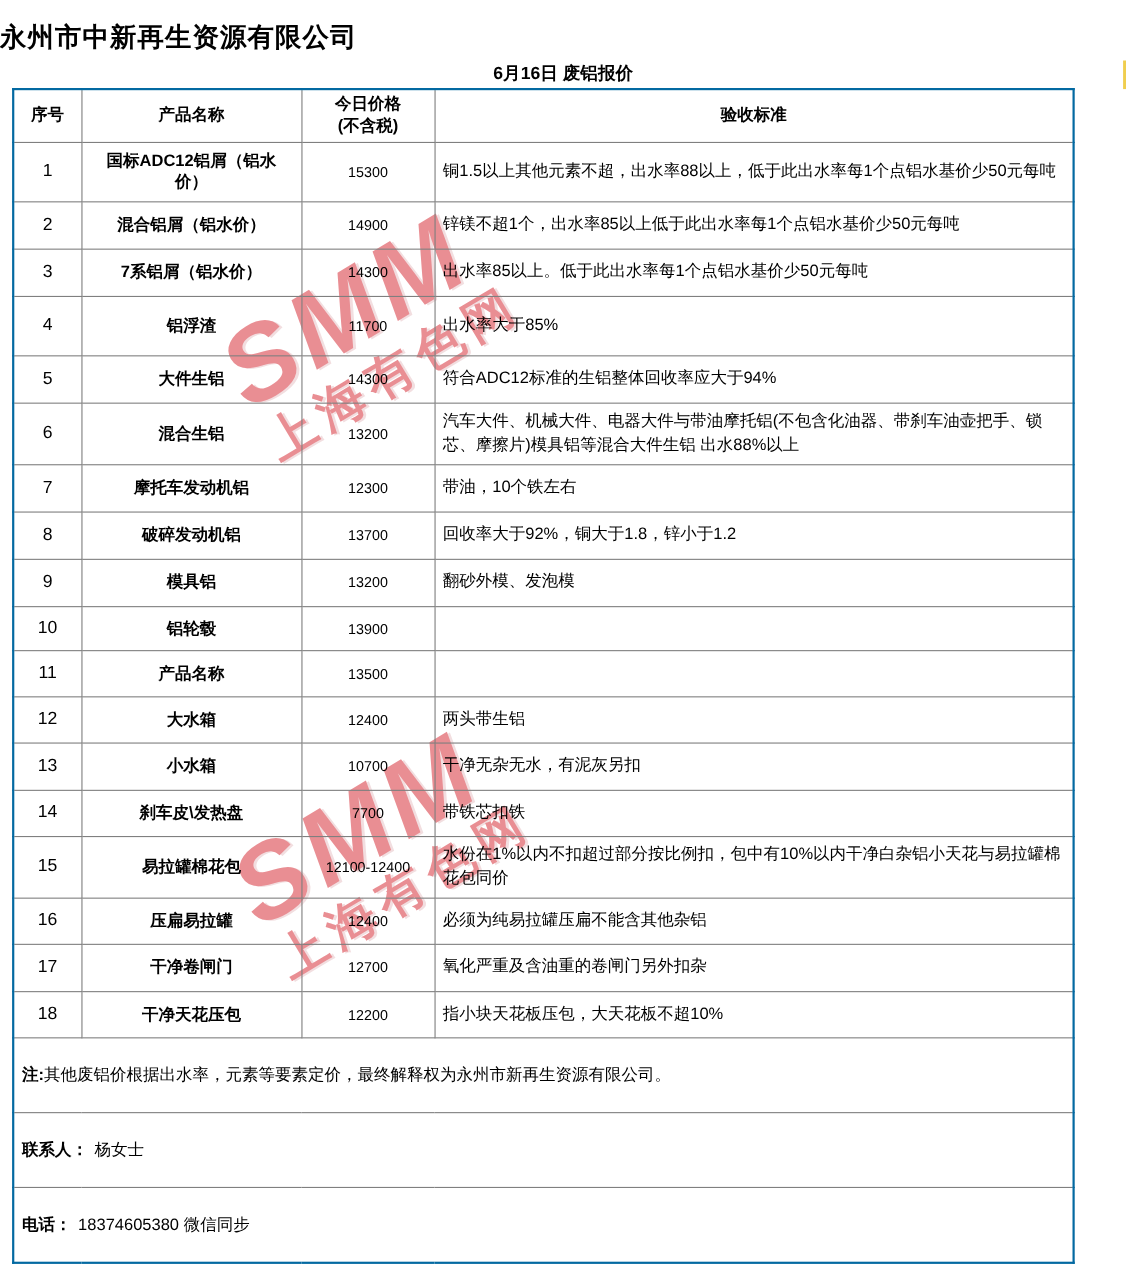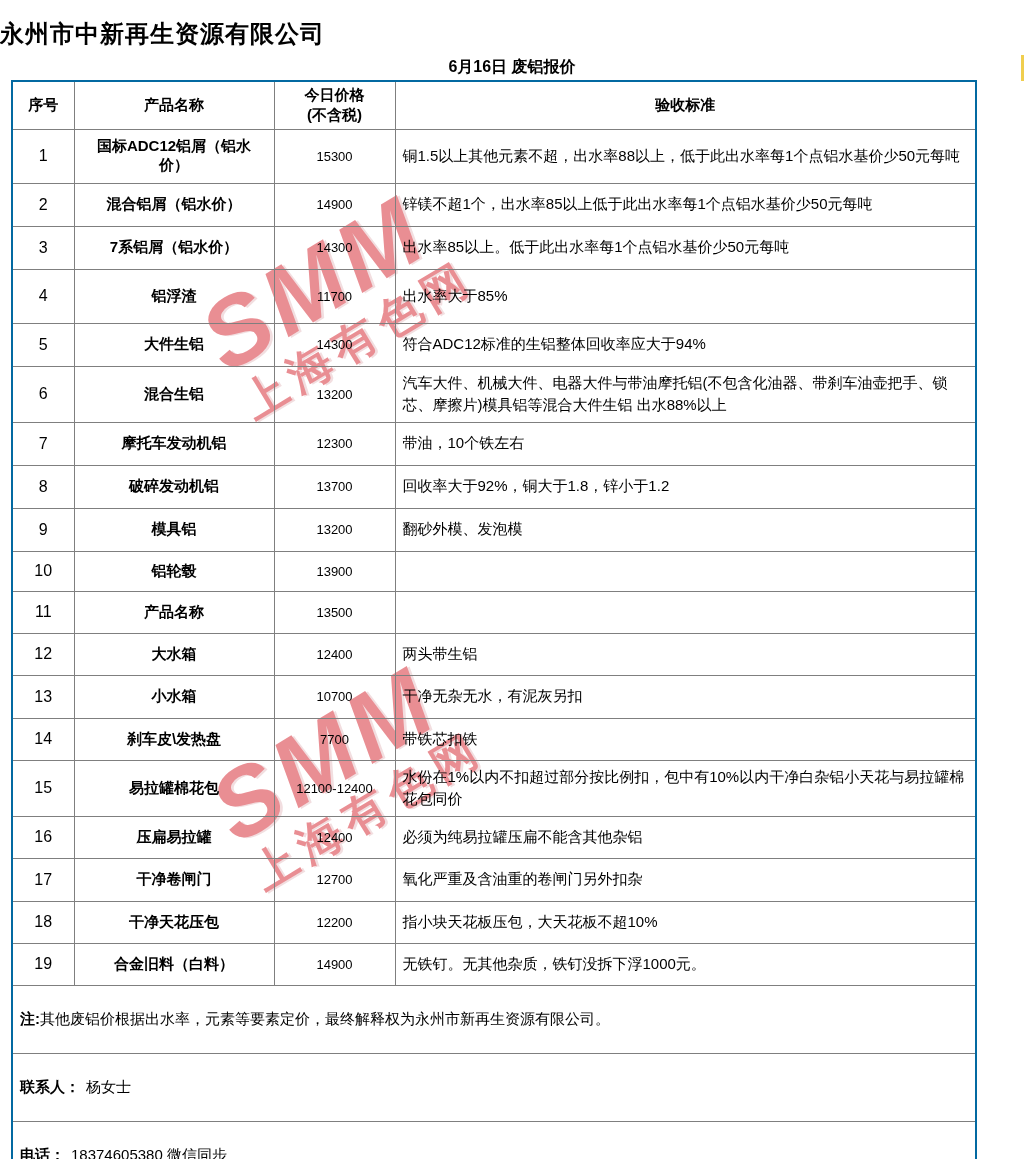--- a/index.html
+++ b/index.html
@@ -192,26 +192,20 @@
     <td class="c-name">干净卷闸门</td>
     <td class="c-price">12700</td>
     <td class="c-std">氧化严重及含油重的卷闸门另外扣杂</td>
   </tr>
       <tr style="height: 42px;">
     <td class="c-no">18</td>
     <td class="c-name">干净天花压包</td>
     <td class="c-price">12200</td>
     <td class="c-std">指小块天花板压包，大天花板不超10%</td>
   </tr>
-      <tr style="height: 42px;">
-    <td class="c-no">19</td>
-    <td class="c-name">合金旧料（白料）</td>
-    <td class="c-price">14900</td>
-    <td class="c-std">无铁钉。无其他杂质，铁钉没拆下浮1000元。</td>
-  </tr>
     </tbody>
   <tfoot>
     <tr class="note-row">
       <td colspan="4">
         <span class="lbl">注:</span><span>其他废铝价根据出水率，元素等要素定价，最终解释权为永州市新再生资源有限公司。</span>
       </td>
     </tr>
     <tr class="contact-row">
       <td colspan="4">
         <span class="lbl">联系人：</span><span class="val">杨女士</span>

